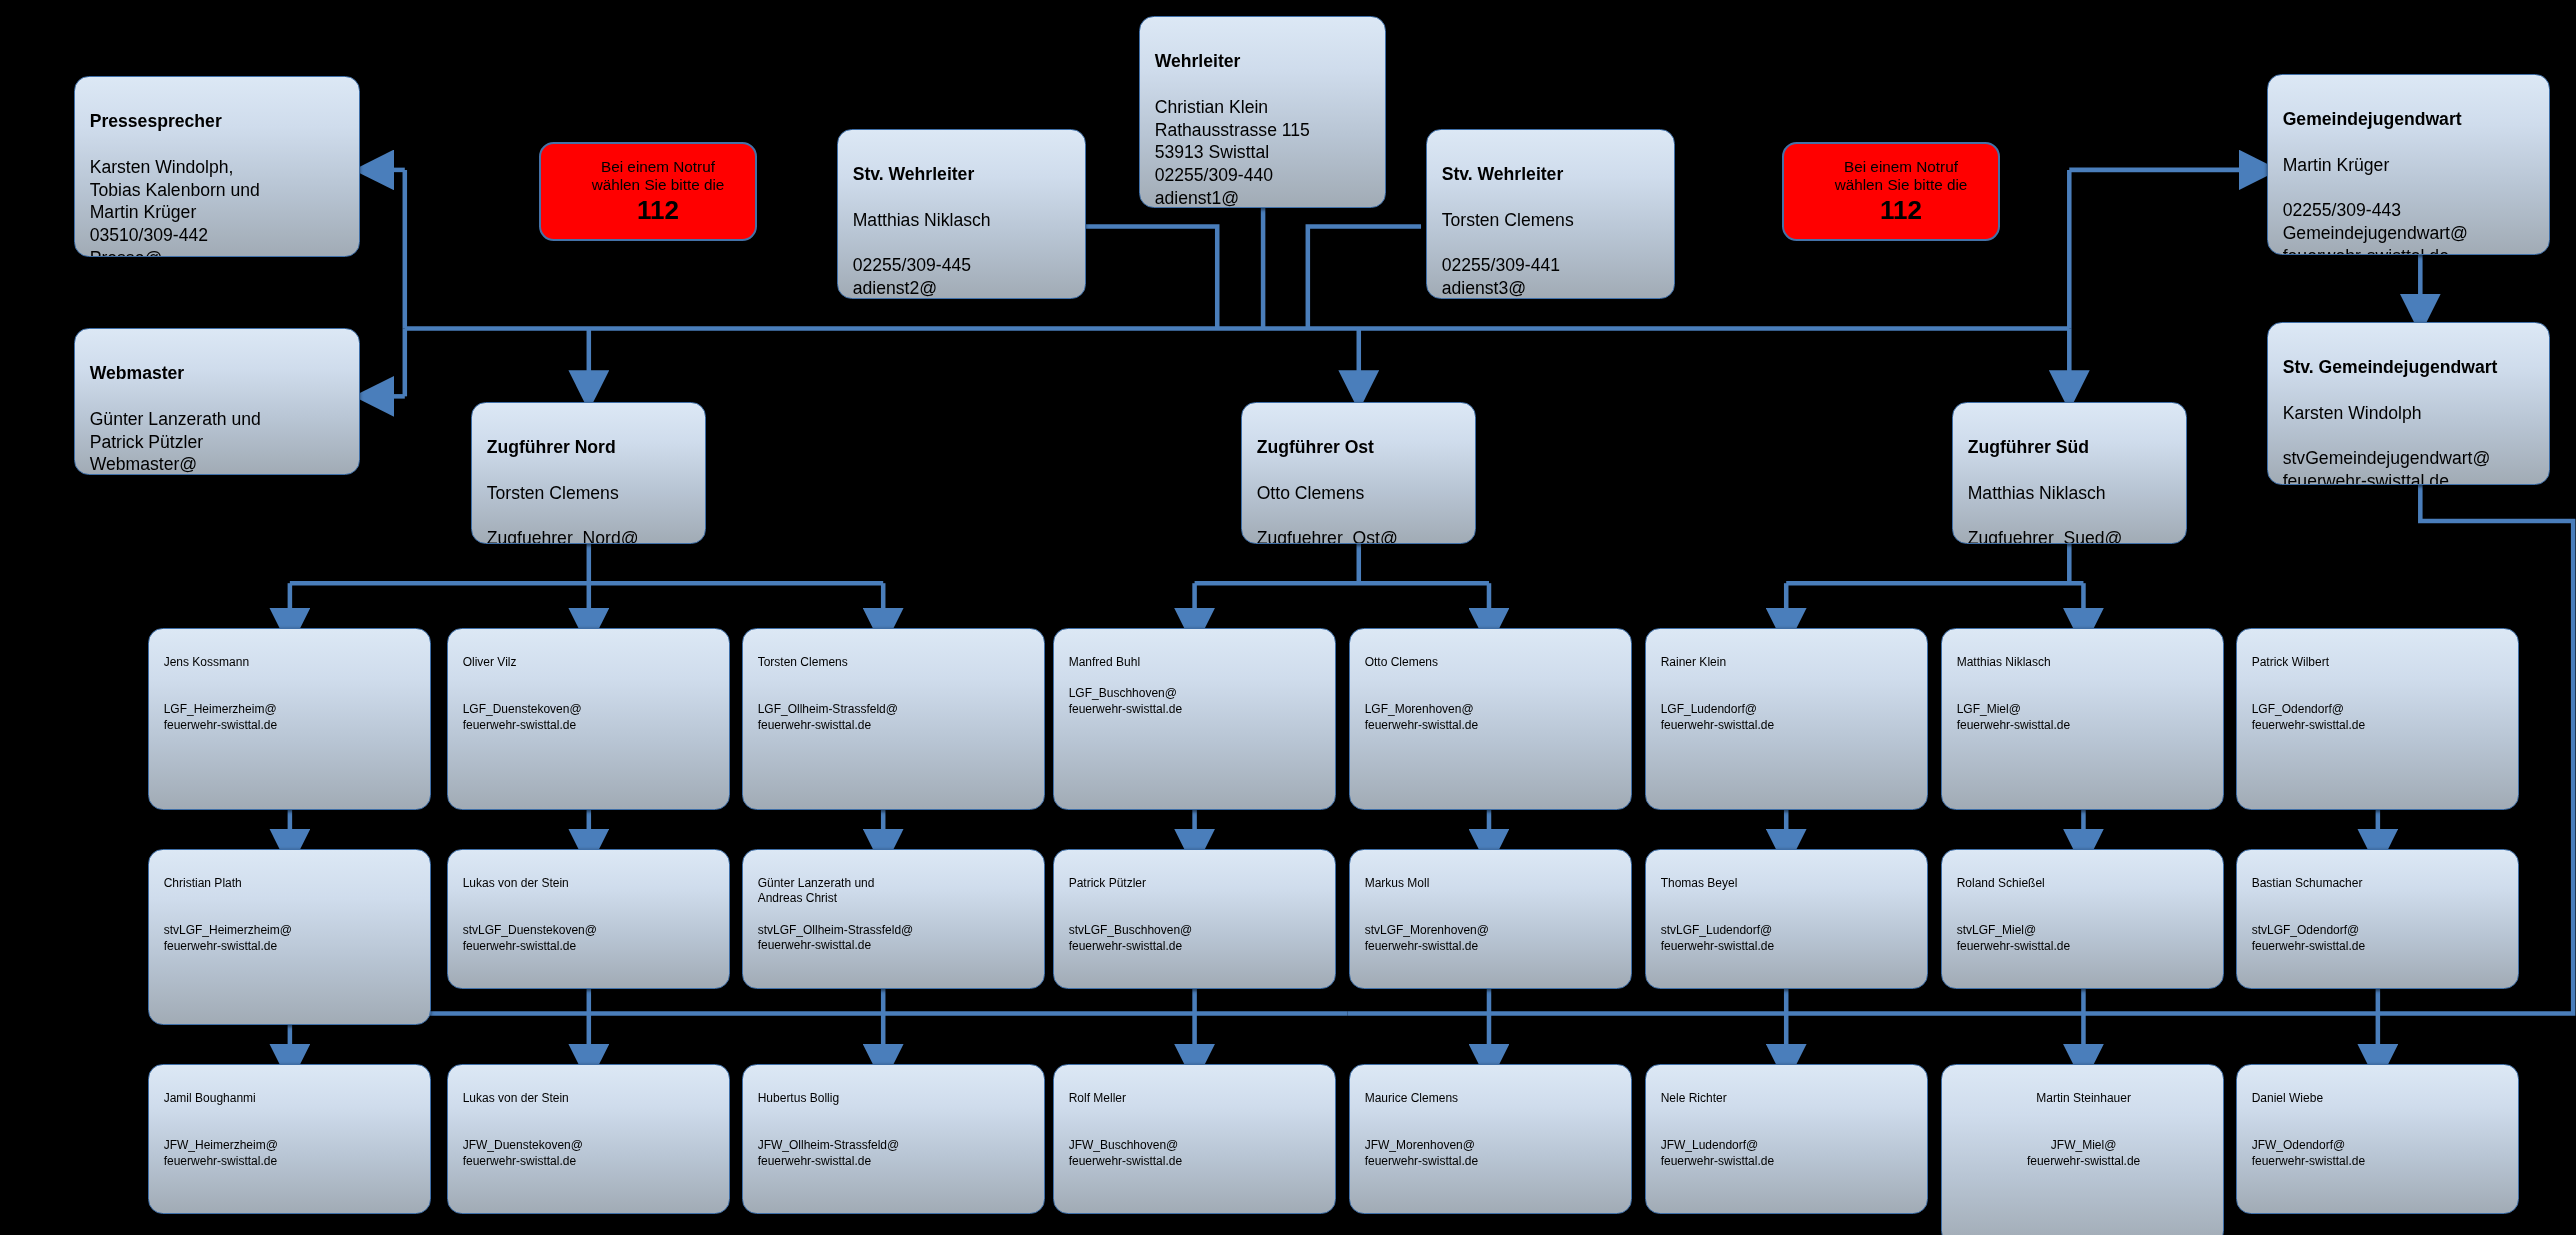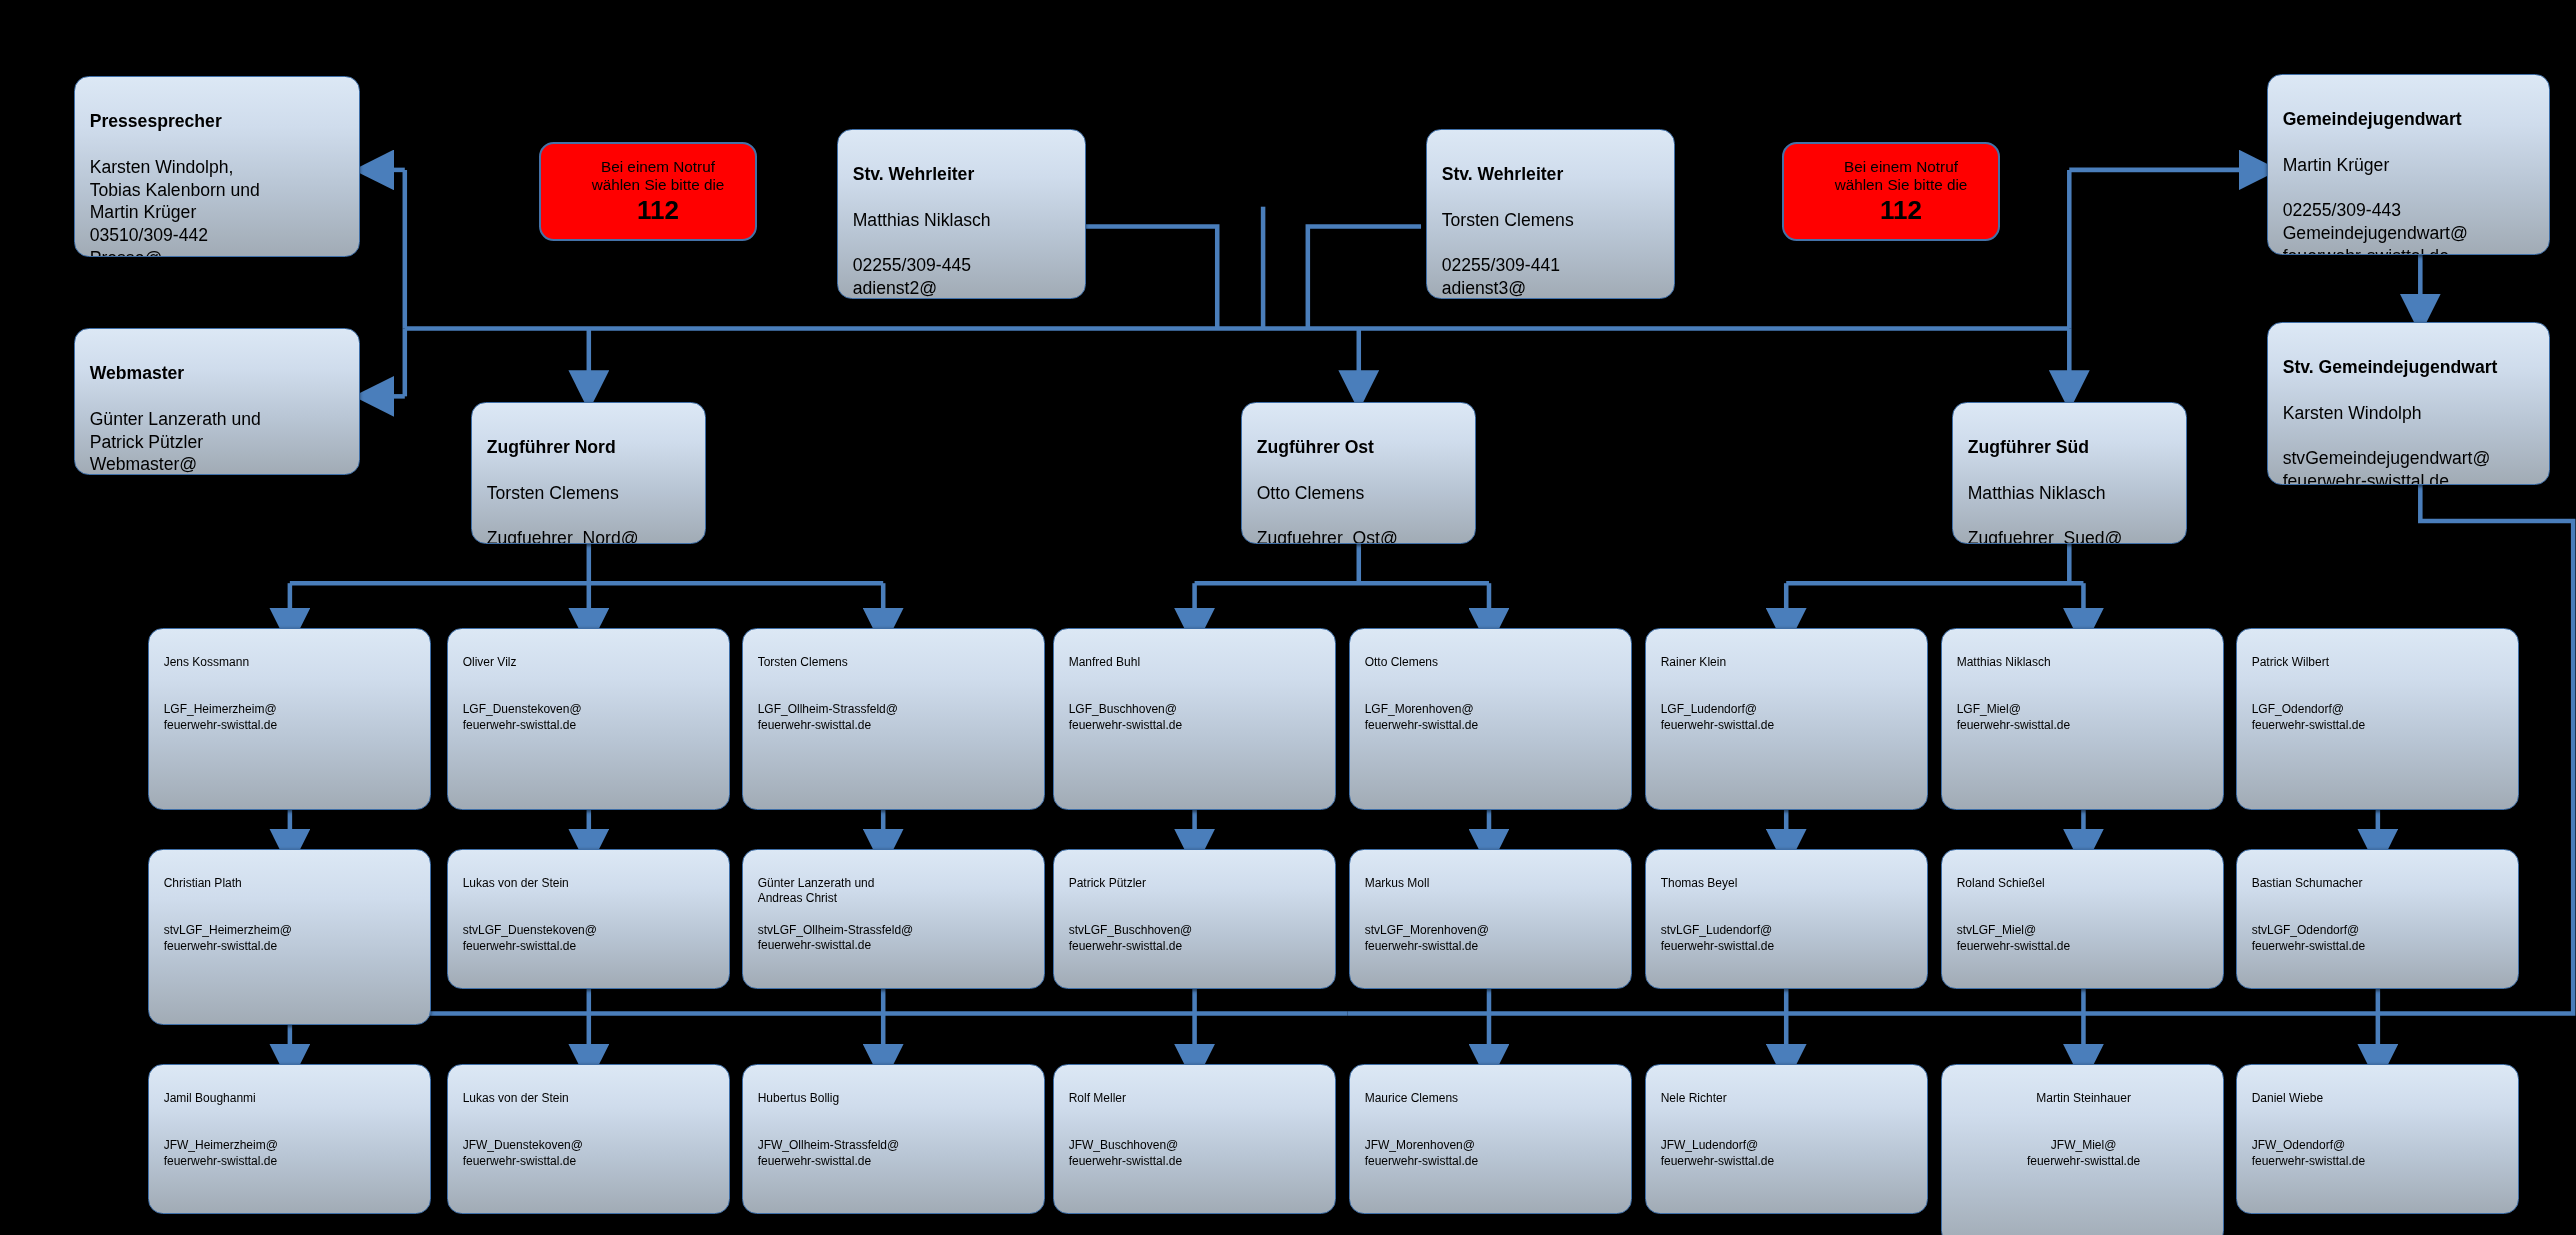--- a/index.html
+++ b/index.html
@@ -120,20 +120,29 @@
       <path d="M2630,1745 L2630,1880" marker-end="url(#ar)"></path>
       <path d="M3155,1745 L3155,1880" marker-end="url(#ar)"></path>
       <path d="M3680,1745 L3680,1880" marker-end="url(#ar)"></path>
       <path d="M4200,1745 L4200,1880" marker-end="url(#ar)"></path>
 
       <path d="M500,1790 L2380,1790"></path>
       <path d="M500,1745 L500,1790"></path>
     </g>
   </svg>
 
+  <div class="node f31" style="left:1139px;top:16px;width:247px;height:192px;">
+    <span class="ttl">Wehrleiter</span>
+    <span class="bdy">Christian Klein
+Rathausstrasse 115
+53913 Swisttal
+02255/309-440
+adienst1@
+feuerwehr-swisttal.de</span>
+  </div>
 
   <div class="node f31" style="left:837px;top:129px;width:249px;height:170px;">
     <span class="ttl">Stv. Wehrleiter</span>
     <span class="bdy">Matthias Niklasch
 
 02255/309-445
 adienst2@
 feuerwehr-swisttal.de</span>
   </div>
 
@@ -224,21 +233,21 @@
     <span class="bdy" style="margin-top:16px;">LGF_Duenstekoven@
 feuerwehr-swisttal.de</span>
   </div>
   <div class="node f30" style="left:742px;top:628px;width:303px;height:182px;">
     <span class="bdy">Torsten Clemens</span>
     <span class="bdy" style="margin-top:16px;">LGF_Ollheim-Strassfeld@
 feuerwehr-swisttal.de</span>
   </div>
   <div class="node f30" style="left:1053px;top:628px;width:283px;height:182px;">
     <span class="bdy">Manfred Buhl</span>
-    <span class="bdy" style="margin-top:16px;">LGF_Buschhoven@
+    <span class="bdy" style="">LGF_Buschhoven@
 feuerwehr-swisttal.de</span>
   </div>
   <div class="node f30" style="left:1349px;top:628px;width:283px;height:182px;">
     <span class="bdy">Otto Clemens</span>
     <span class="bdy" style="margin-top:16px;">LGF_Morenhoven@
 feuerwehr-swisttal.de</span>
   </div>
   <div class="node f30" style="left:1645px;top:628px;width:283px;height:182px;">
     <span class="bdy">Rainer Klein</span>
     <span class="bdy" style="margin-top:16px;">LGF_Ludendorf@

